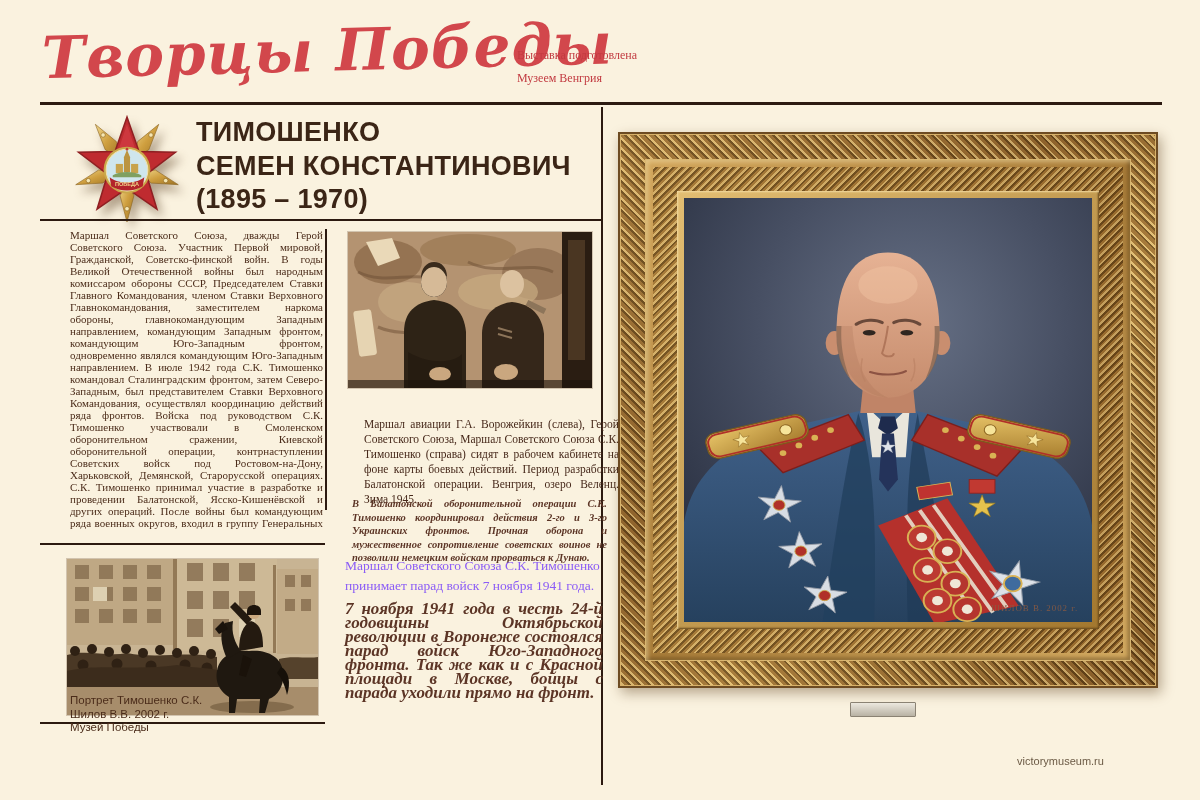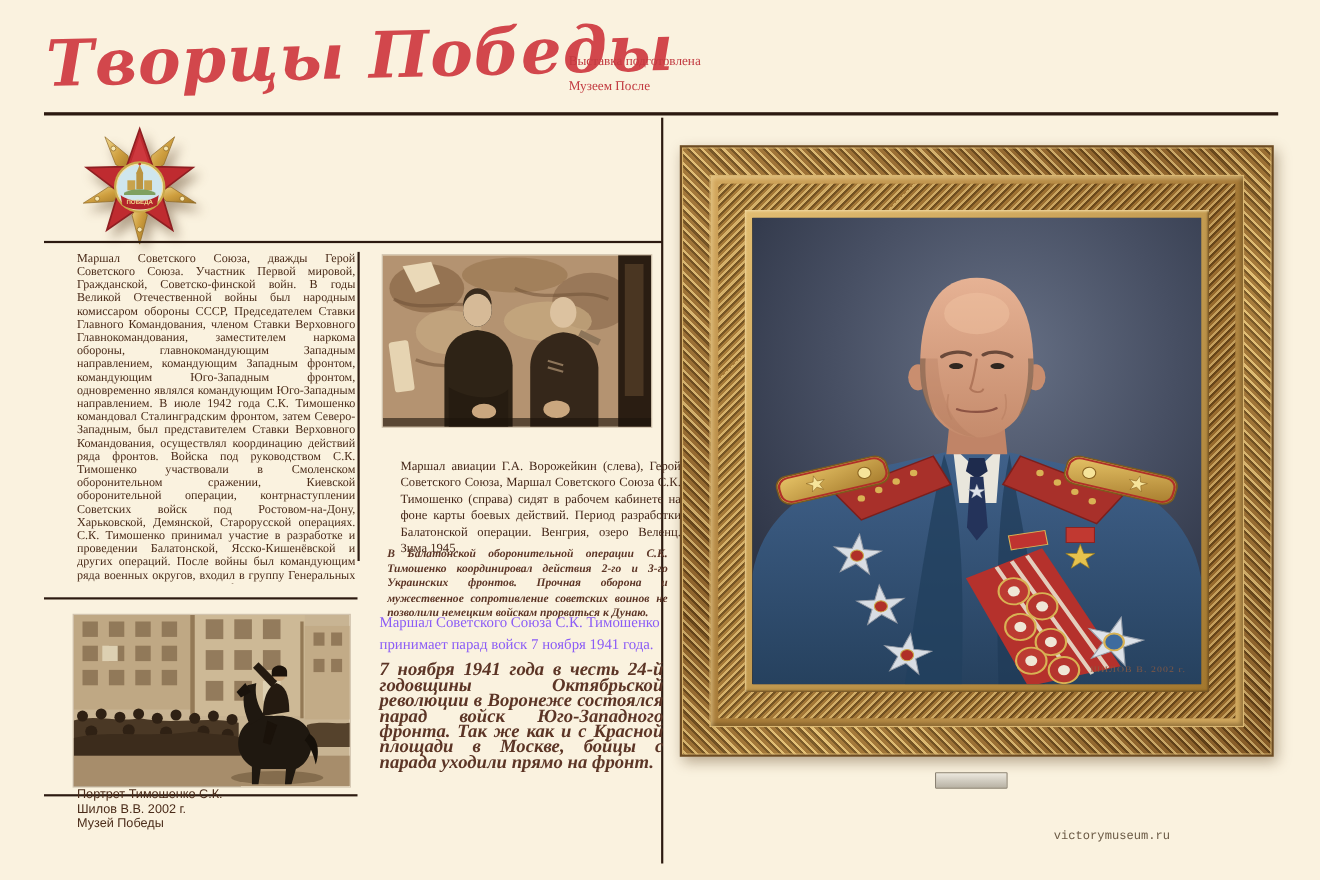--- a/index.html
+++ b/index.html
@@ -36,21 +36,21 @@
     font-size:27px;line-height:33.5px;color:#3b2516;letter-spacing:.3px;
   }
   
   .bio{
     position:absolute;left:70px;top:229px;width:253px;height:302px;overflow:hidden;
     font-size:11px;line-height:12px;color:#4b2c1a;text-align:justify;
   }
   .photo{position:absolute;box-shadow:0 0 0 1px rgba(90,60,30,.25);}
   .photo2{left:67px;top:559px;width:251px;height:156px;}
   .credit{
-    position:absolute;left:70px;top:716px;
+    position:absolute;left:70px;top:694px;
     font-family:"Liberation Sans",sans-serif;
     font-size:11.5px;line-height:13.5px;color:#4b2c1a;
   }
   
   .photo1{left:348px;top:232px;width:244px;height:156px;}
   .cap1{
     position:absolute;left:347px;top:400px;width:255px;
     font-size:11.5px;line-height:15px;color:#46281a;text-align:justify;
   }
   .note{
@@ -92,33 +92,33 @@
     position:absolute;inset:64px;background:#2b3242;
     box-shadow:inset 0 0 24px rgba(0,0,0,.55);
   }
   .painting svg{position:absolute;inset:0;width:100%;height:100%;}
   .plate{
     position:absolute;left:230px;top:568px;width:64px;height:13px;
     background:linear-gradient(180deg,#ece8de,#b8b2a4);
     border:1px solid #8a8273;border-radius:1px;
   }
   .site{
-    position:absolute;left:958px;top:755px;width:205px;text-align:left;
-    font-family:Liberation Mono, monospace;font-size:11px;color:#6b5a45;
+    position:absolute;left:958px;top:755px;width:205px;text-align:center;
+    font-family:Liberation Sans, sans-serif;font-size:11px;color:#6b5a45;
   }
 </style>
 </head>
 <body>
 
 <div id="canvas">
 
   <div class="logo">Творцы Победы</div>
   <div class="subtitle">
     <div>Выставка подготовлена</div>
-    <div>Музеем После</div>
+    <div>Музеем Венгрия</div>
   </div>
   <div class="rule rule-h"></div>
 
   <svg class="medal" viewBox="0 0 112 110">
     <defs>
       <linearGradient id="goldG" x1="0" y1="0" x2="1" y2="1">
         <stop offset="0" stop-color="#f0d88e"></stop>
           <stop offset=".5" stop-color="#cf9f3f"></stop>
           <stop offset="1" stop-color="#9c7224"></stop>
       </linearGradient>
@@ -144,20 +144,25 @@
       <path d="M56,37 L52.8,45 L59.2,45 Z" fill="#bb9440"></path>
       <circle cx="56" cy="36.5" r="1.3" fill="#c23a35"></circle>
       <rect x="45" y="51" width="7" height="9" fill="#c8a34c"></rect>
       <rect x="60" y="51" width="7" height="9" fill="#c8a34c"></rect>
       <path d="M42,62 C50,58 62,58 70,62 L70,64 L42,64 Z" fill="#7fa060"></path>
     </g>
     <path d="M39,64 C47,71 65,71 73,64 L71.5,73 C63,78.5 49,78.5 40.5,73 Z" fill="#b3242b"></path>
     <text x="56" y="72.5" text-anchor="middle" font-size="5.5" font-weight="bold" fill="#f0d488" font-family="Liberation Sans, sans-serif">ПОБЕДА</text>
   </svg>
 
+  <h1 class="title" style="margin:0;">
+    <span>ТИМОШЕНКО</span><br>
+    <span>СЕМЕН КОНСТАНТИНОВИЧ</span><br>
+    <span>(1895 – 1970)</span>
+  </h1>
   <div class="rule rule-title"></div>
   <div class="vdiv-main"></div>
   <div class="vdiv-bio"></div>
 
   <p class="bio" style="margin:0;">Маршал Советского Союза, дважды Герой Советского Союза. Участник Первой мировой, Гражданской, Советско-финской войн. В годы Великой Отечественной войны был народным комиссаром обороны СССР, Председателем Ставки Главного Командования, членом Ставки Верховного Главнокомандования, заместителем наркома обороны, главнокомандующим Западным направлением, командующим Западным фронтом, командующим Юго-Западным фронтом, одновременно являлся командующим Юго-Западным направлением. В июле 1942 года С.К. Тимошенко командовал Сталинградским фронтом, затем Северо-Западным, был представителем Ставки Верховного Командования, осуществлял координацию действий ряда фронтов. Войска под руководством С.К. Тимошенко участвовали в Смоленском оборонительном сражении, Киевской оборонительной операции, контрнаступлении Советских войск под Ростовом-на-Дону, Харьковской, Демянской, Старорусской операциях. С.К. Тимошенко принимал участие в разработке и проведении Балатонской, Ясско-Кишенёвской и других операций. После войны был командующим ряда военных округов, входил в группу Генеральных инспекторов Министерства обороны СССР.</p>
 
   <div class="photo photo1">
     <svg viewBox="0 0 244 156" width="244" height="156" preserveAspectRatio="none">
       <rect width="244" height="156" fill="#b49371"></rect>
       <g>

